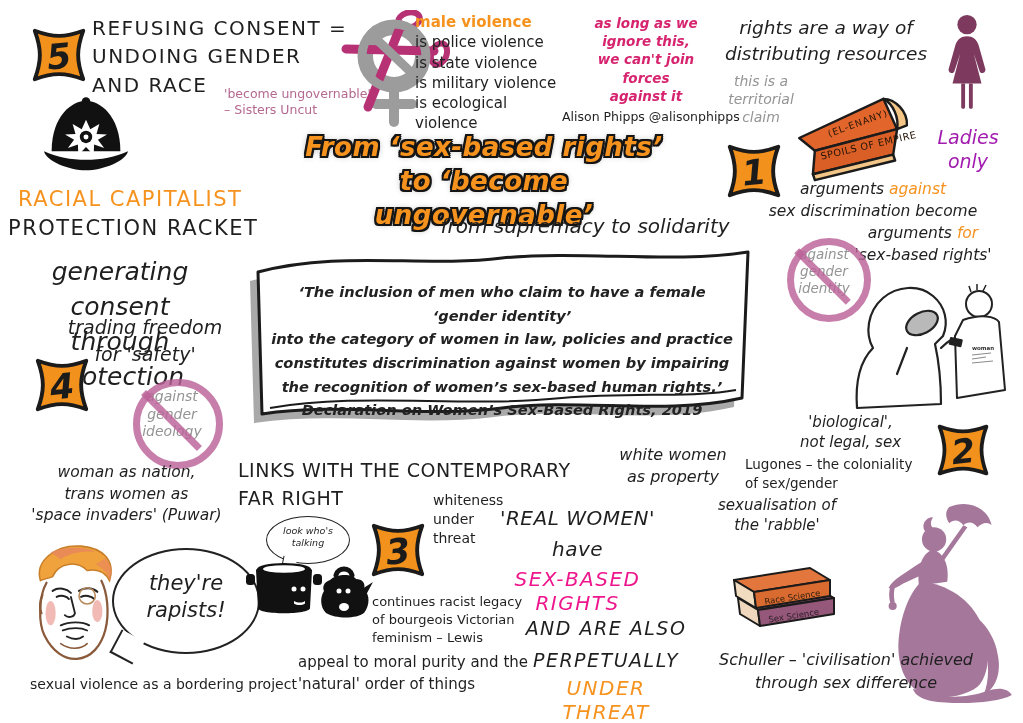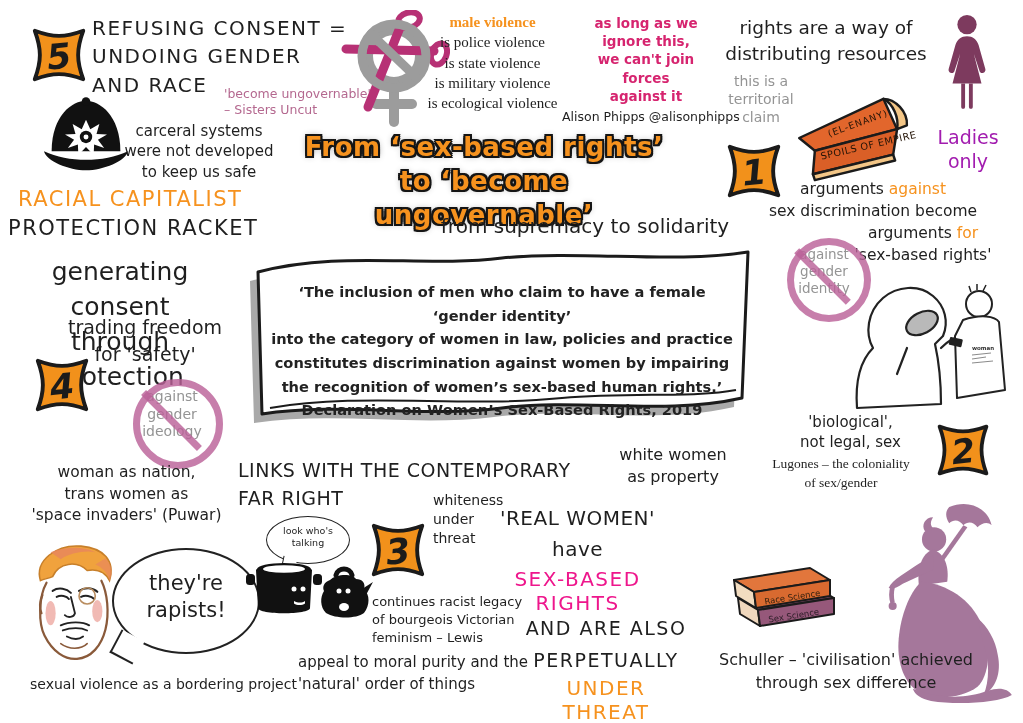--- a/index.html
+++ b/index.html
@@ -1,21 +1,21 @@
 <!DOCTYPE html>
 <html><head>
 <meta charset="utf-8">
 <style>
   html,body{margin:0;padding:0;background:#fff;}
   .stage{position:relative;width:1023px;height:723px;background:#fff;overflow:hidden;
          font-family:"DejaVu Sans","Liberation Sans",sans-serif;color:#1f1f1f;}
   .abs{position:absolute;}
   .pre{white-space:pre-line;}
-  .ctr{text-align:center;}
-  .rt{text-align:center;font-family:Liberation Serif, serif;}
+  .ctr{text-align:center;font-style:italic;}
+  .rt{text-align:left;}
   .b{font-weight:bold;}
   .orange{color:#f6921e;}
   .pink{color:#ee168c;}
   .mag{color:#d6246f;}
   .mauve{color:#b4688f;}
   .plum{color:#a21caf;}
   .grey{color:#949494;}
   .caps{letter-spacing:1.5px;}
   .title{font-size:26px;font-weight:bold;letter-spacing:.5px;line-height:1.3;color:#f6921e;
          text-shadow:-2px -2px 0 #151515,2px -2px 0 #151515,-2px 2px 0 #151515,2px 2px 0 #151515,
@@ -44,23 +44,20 @@
 
   <svg class="abs" style="left:38px;top:94px" width="96" height="84" viewBox="0 0 100 88">
     <path d="M14,60 C14,22 36,7 50,7 C64,7 86,22 86,60 Z" fill="#111"></path>
     <circle cx="50" cy="8" r="4.5" fill="#111"></circle>
     <path d="M6,60 C32,72 68,72 94,60 C92,70 68,80 50,80 C32,80 8,70 6,60 Z" fill="#111"></path>
     <polygon points="50,27 54.5,37 64,31.5 61,42 72,42.5 62.5,48 69,56.5 58.5,53 58,64 50,55.5 42,64 41.5,53 31,56.5 37.5,48 28,42.5 39,42 36,31.5 45.5,37" fill="#fff"></polygon>
     <circle cx="50" cy="45" r="6.5" fill="#111"></circle>
     <circle cx="50" cy="45" r="2.6" fill="#fff"></circle>
   </svg>
 
-  <div class="abs pre ctr" style="left:114px;top:121px;width:170px;font-size:15px;line-height:1.35">carceral systems
-were not developed
-to keep us safe</div>
 
   <div class="abs orange caps" style="left:18px;top:187px;font-size:21px">RACIAL CAPITALIST</div>
   <div class="abs caps" style="left:8px;top:216px;font-size:21px">PROTECTION RACKET</div>
 
   <svg class="abs" style="left:338px;top:10px" width="112" height="120" viewBox="0 0 112 120">
     <g stroke="#9c9c9c" stroke-width="10" fill="none" stroke-linecap="round">
       <circle cx="56" cy="46" r="26"></circle>
       <line x1="56" y1="72" x2="56" y2="112"></line>
       <line x1="38" y1="94" x2="74" y2="94"></line>
     </g>
@@ -307,20 +304,22 @@
   <div class="abs pre ctr caps" style="left:490px;top:503px;width:175px;font-size:20px;line-height:1.55;letter-spacing:.5px">'REAL WOMEN'
 have</div>
 
   <div class="abs ctr pink caps" style="left:470px;top:567px;width:215px;font-size:20px">SEX-BASED RIGHTS</div>
 
   <div class="abs pre ctr caps" style="left:520px;top:612px;width:172px;font-size:19px;line-height:1.7">AND ARE ALSO
 PERPETUALLY</div>
 
   <div class="abs ctr orange caps" style="left:520px;top:676px;width:172px;font-size:20px">UNDER THREAT</div>
 
+  <div class="abs pre ctr" style="left:698px;top:495px;width:158px;font-size:15px;line-height:1.35">sexualisation of
+the 'rabble'</div>
 
   <svg class="abs" style="left:722px;top:558px" width="118" height="84" viewBox="0 0 118 84">
     <g stroke="#1b1b1b" stroke-width="2" stroke-linejoin="round">
       <path d="M16,40 L92,28 L112,40 L36,52 Z" fill="#8a4f70"></path>
       <path d="M16,40 L36,52 L38,68 L18,56 Z" fill="#efd7bd"></path>
       <path d="M36,52 L112,40 L112,56 L38,68 Z" fill="#96587a"></path>
       <path d="M12,22 L88,10 L108,22 L32,34 Z" fill="#e2763c"></path>
       <path d="M12,22 L32,34 L34,50 L14,38 Z" fill="#f2dcc0"></path>
       <path d="M32,34 L108,22 L108,38 L34,50 Z" fill="#d96a30"></path>
     </g>

